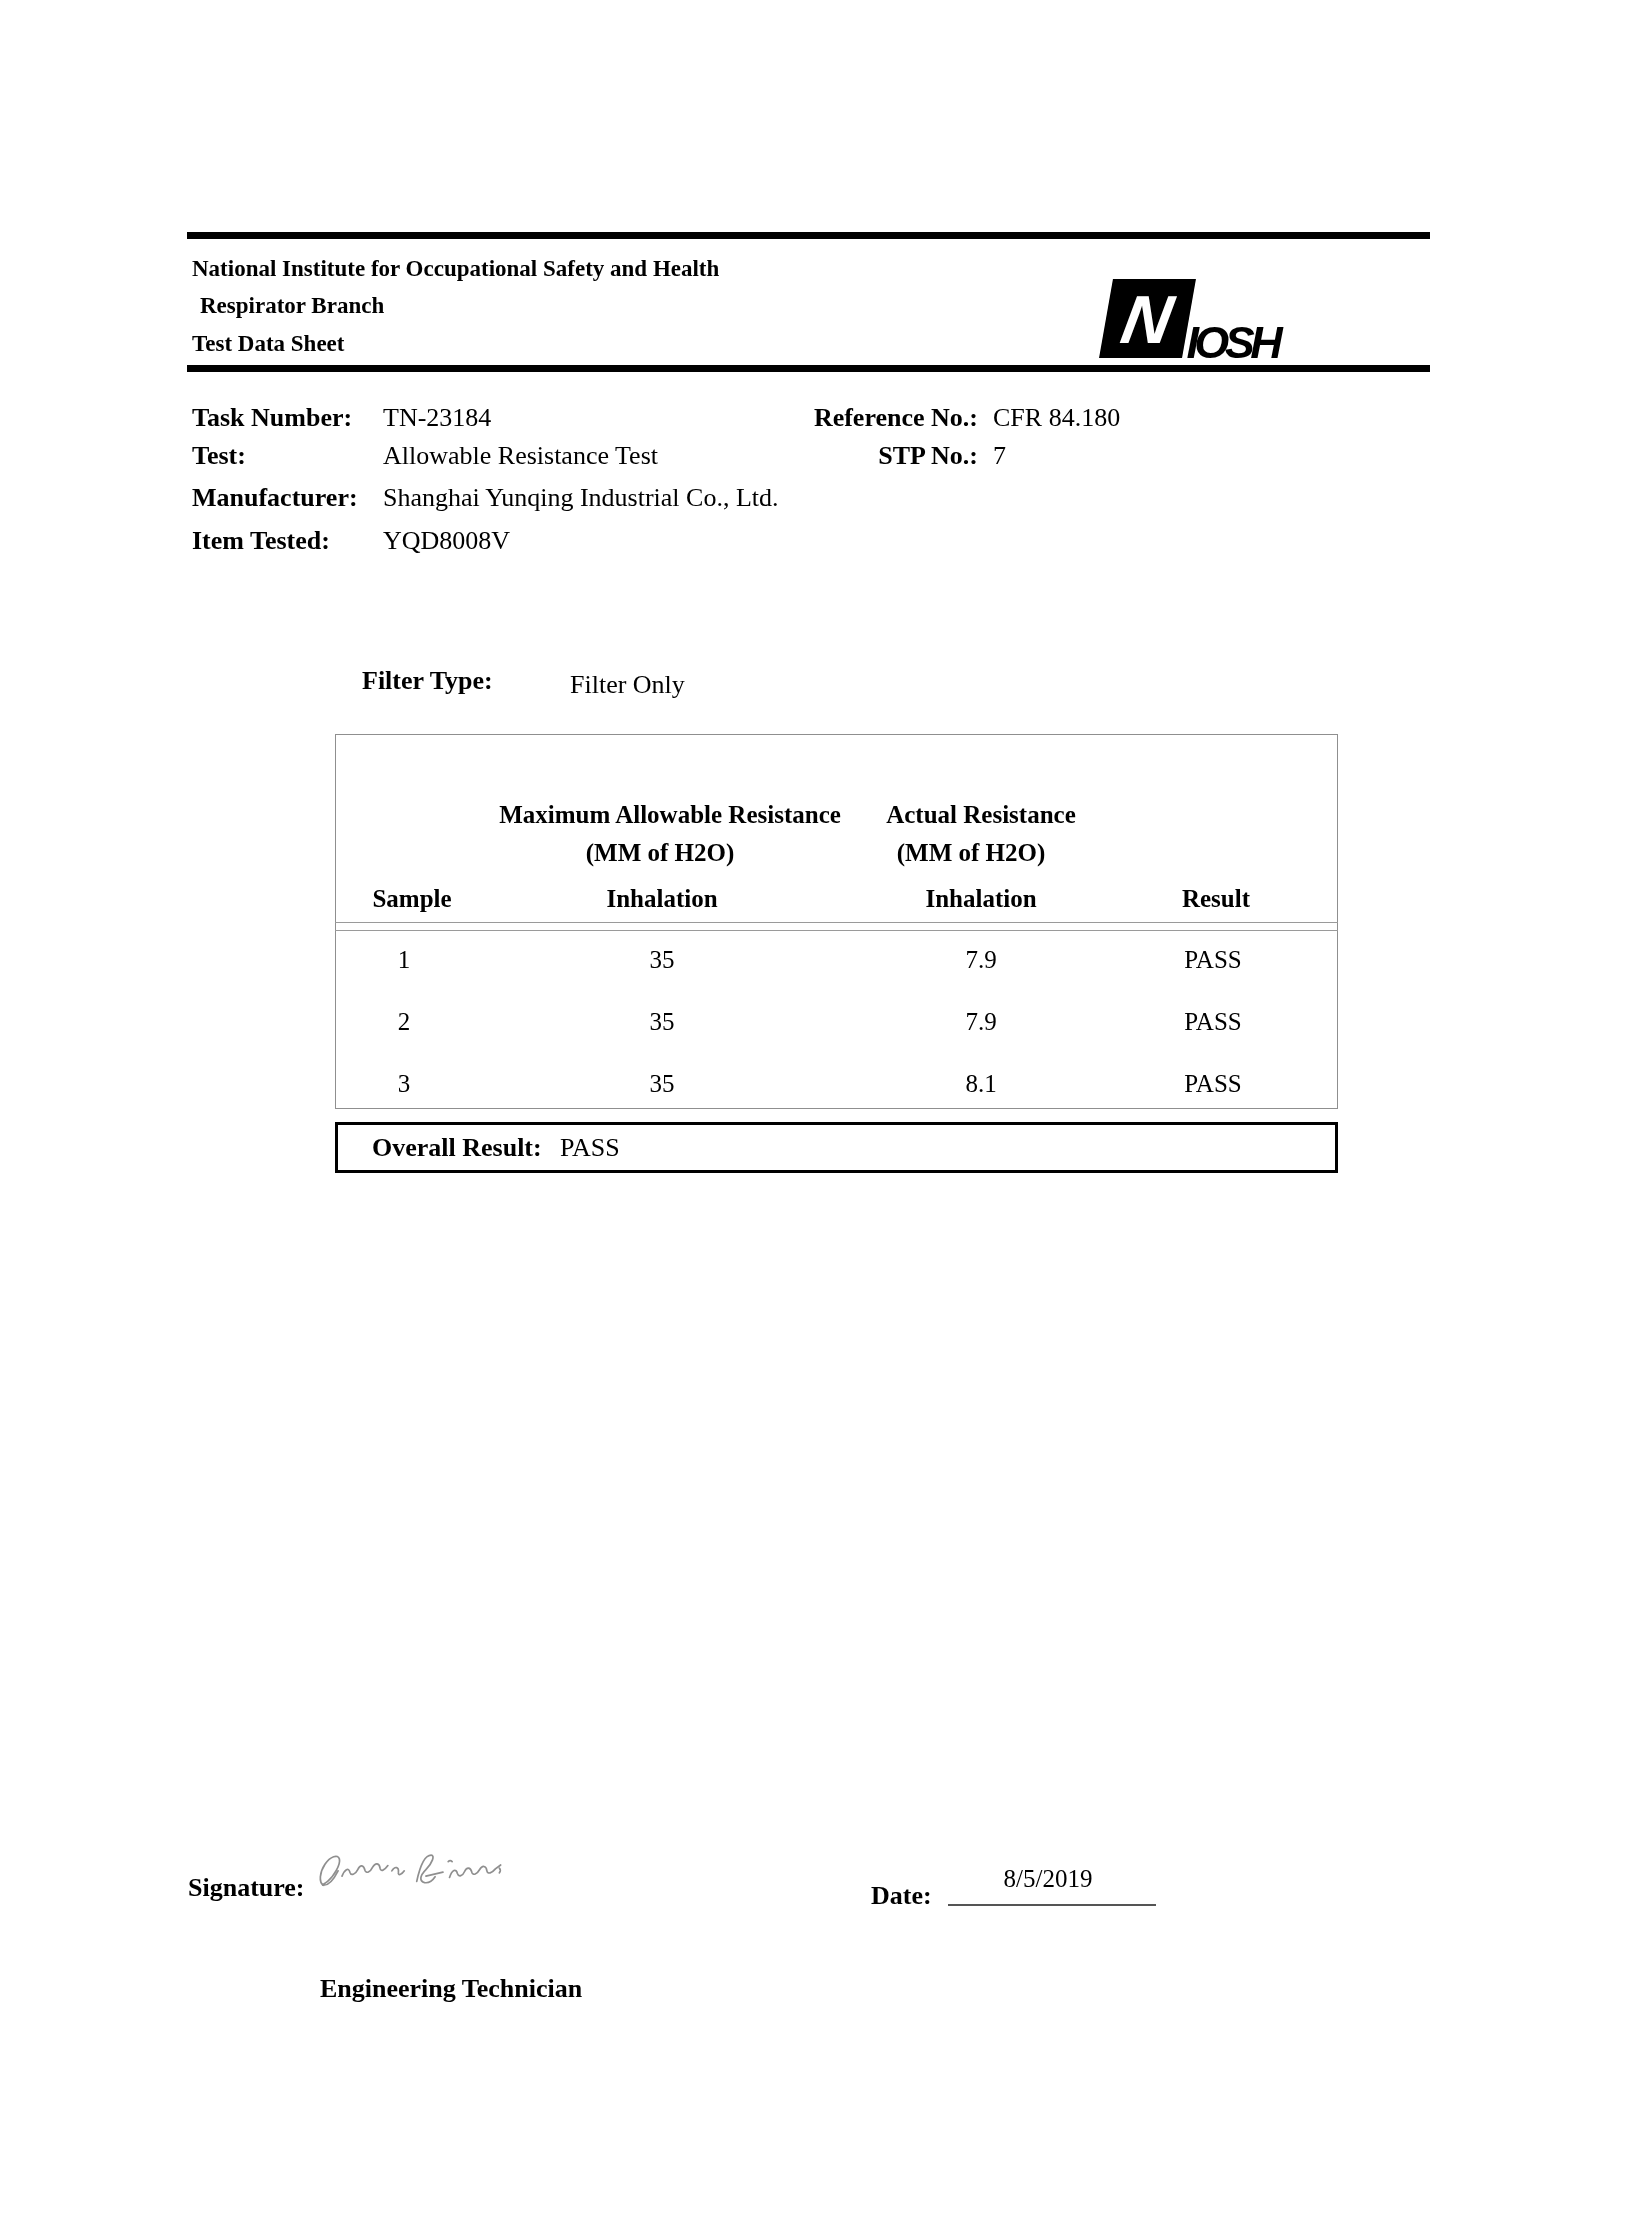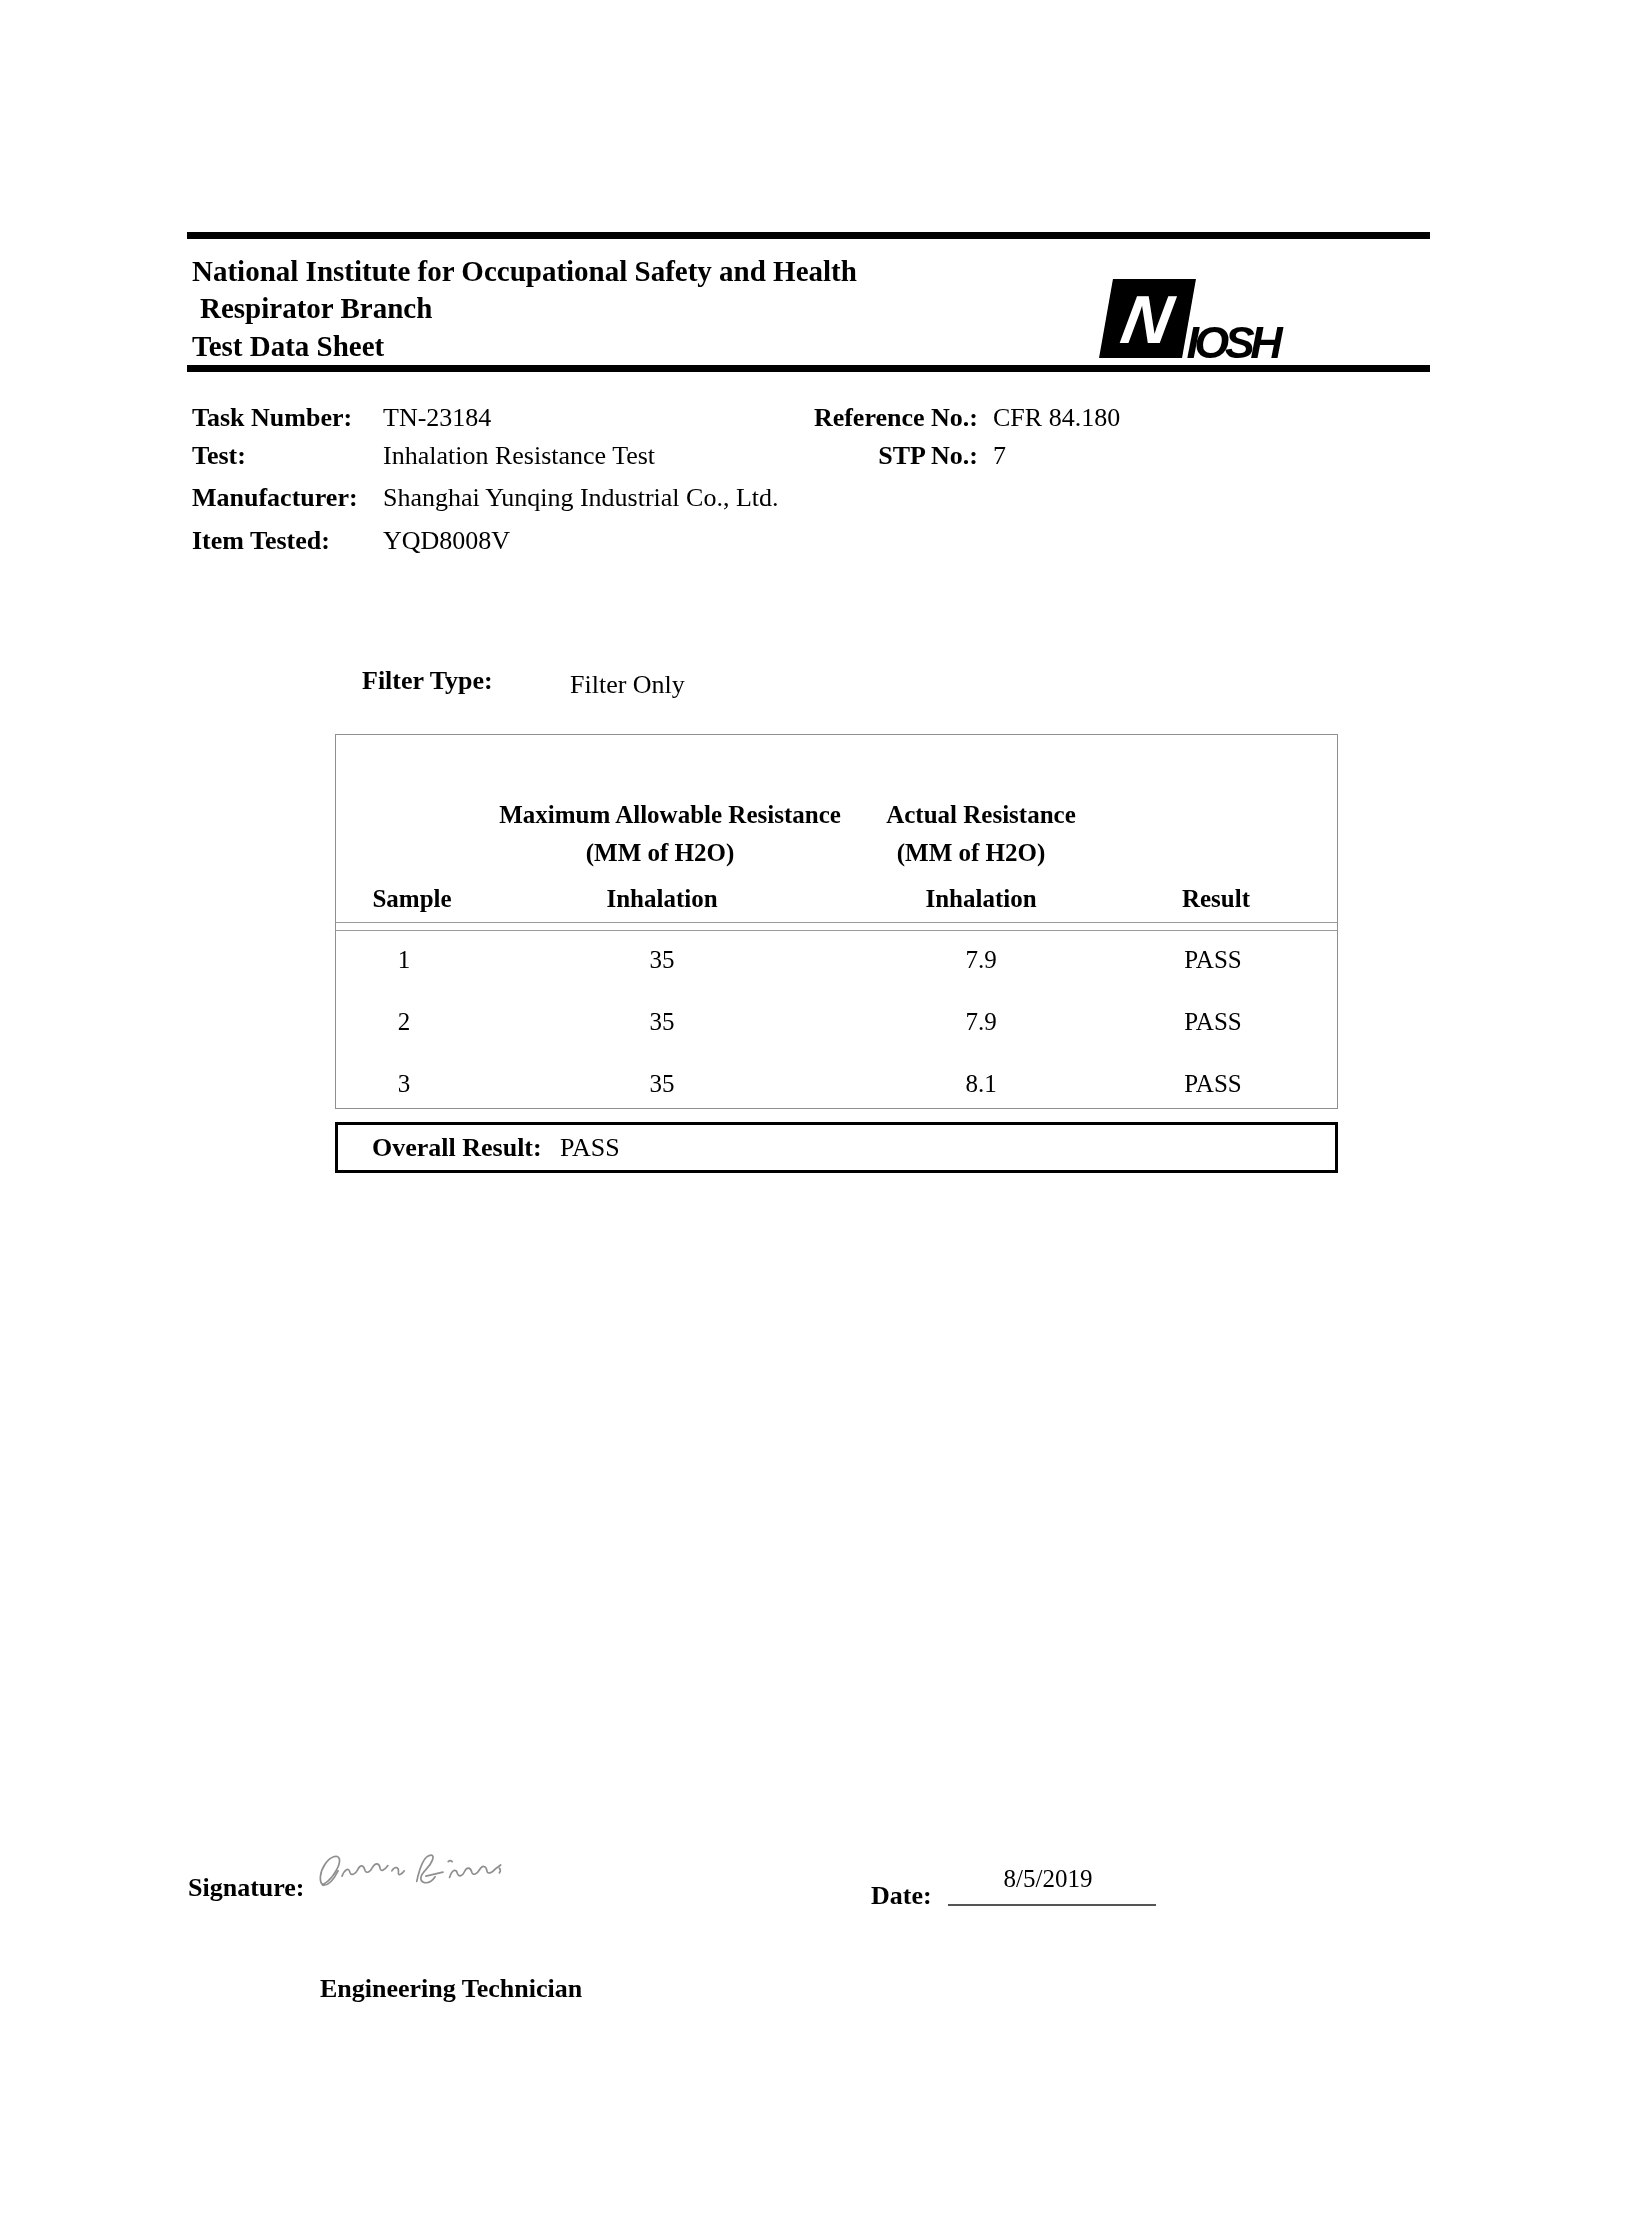--- a/index.html
+++ b/index.html
@@ -7,21 +7,21 @@
     position:relative;
     width:1651px;height:2227px;
     background:#ffffff;
     font-family:"Liberation Serif","DejaVu Serif",serif;
     color:#000;
     overflow:hidden;
   }
   .abs{position:absolute;white-space:nowrap;}
   .b{font-weight:bold;}
   .rule{position:absolute;background:#000;}
-  .hdr-line{font-size:29px;font-weight:bold;line-height:1;}
+  .hdr-line{font-size:23px;font-weight:bold;line-height:1;}
   .body-txt{font-size:26px;line-height:1;}
   .tbl-txt{font-size:25px;line-height:1;}
   .ctr{transform:translateX(-50%);}
   .right-align{text-align:right;}
 
   
   .logo{position:absolute;left:1106px;top:278px;height:80px;display:flex;align-items:flex-end;}
   .logo-n-block{
     width:83px;height:79px;background:#000;
     transform:skewX(-10deg);
@@ -74,21 +74,21 @@
     <div class="logo-n-block">
       <span>N</span>
     </div>
     <div class="logo-rest">IOSH</div>
   </div>
 
   <div class="abs body-txt b" style="left:192px;top:405px;">Task Number:</div>
   <div class="abs body-txt" style="left:383px;top:405px;">TN-23184</div>
 
   <div class="abs body-txt b" style="left:192px;top:443px;">Test:</div>
-  <div class="abs body-txt" style="left:383px;top:443px;">Inhalation Resistance Test</div>
+  <div class="abs body-txt" style="left:383px;top:443px;">Allowable Resistance Test</div>
 
   <div class="abs body-txt b" style="left:192px;top:485px;">Manufacturer:</div>
   <div class="abs body-txt" style="left:383px;top:485px;">Shanghai Yunqing Industrial Co., Ltd.</div>
 
   <div class="abs body-txt b" style="left:192px;top:528px;">Item Tested:</div>
   <div class="abs body-txt" style="left:383px;top:528px;">YQD8008V</div>
 
   <div class="abs body-txt b right-align" style="left:721px;top:405px;width:257px;">Reference No.:</div>
   <div class="abs body-txt" style="left:993px;top:405px;">CFR 84.180</div>
 

